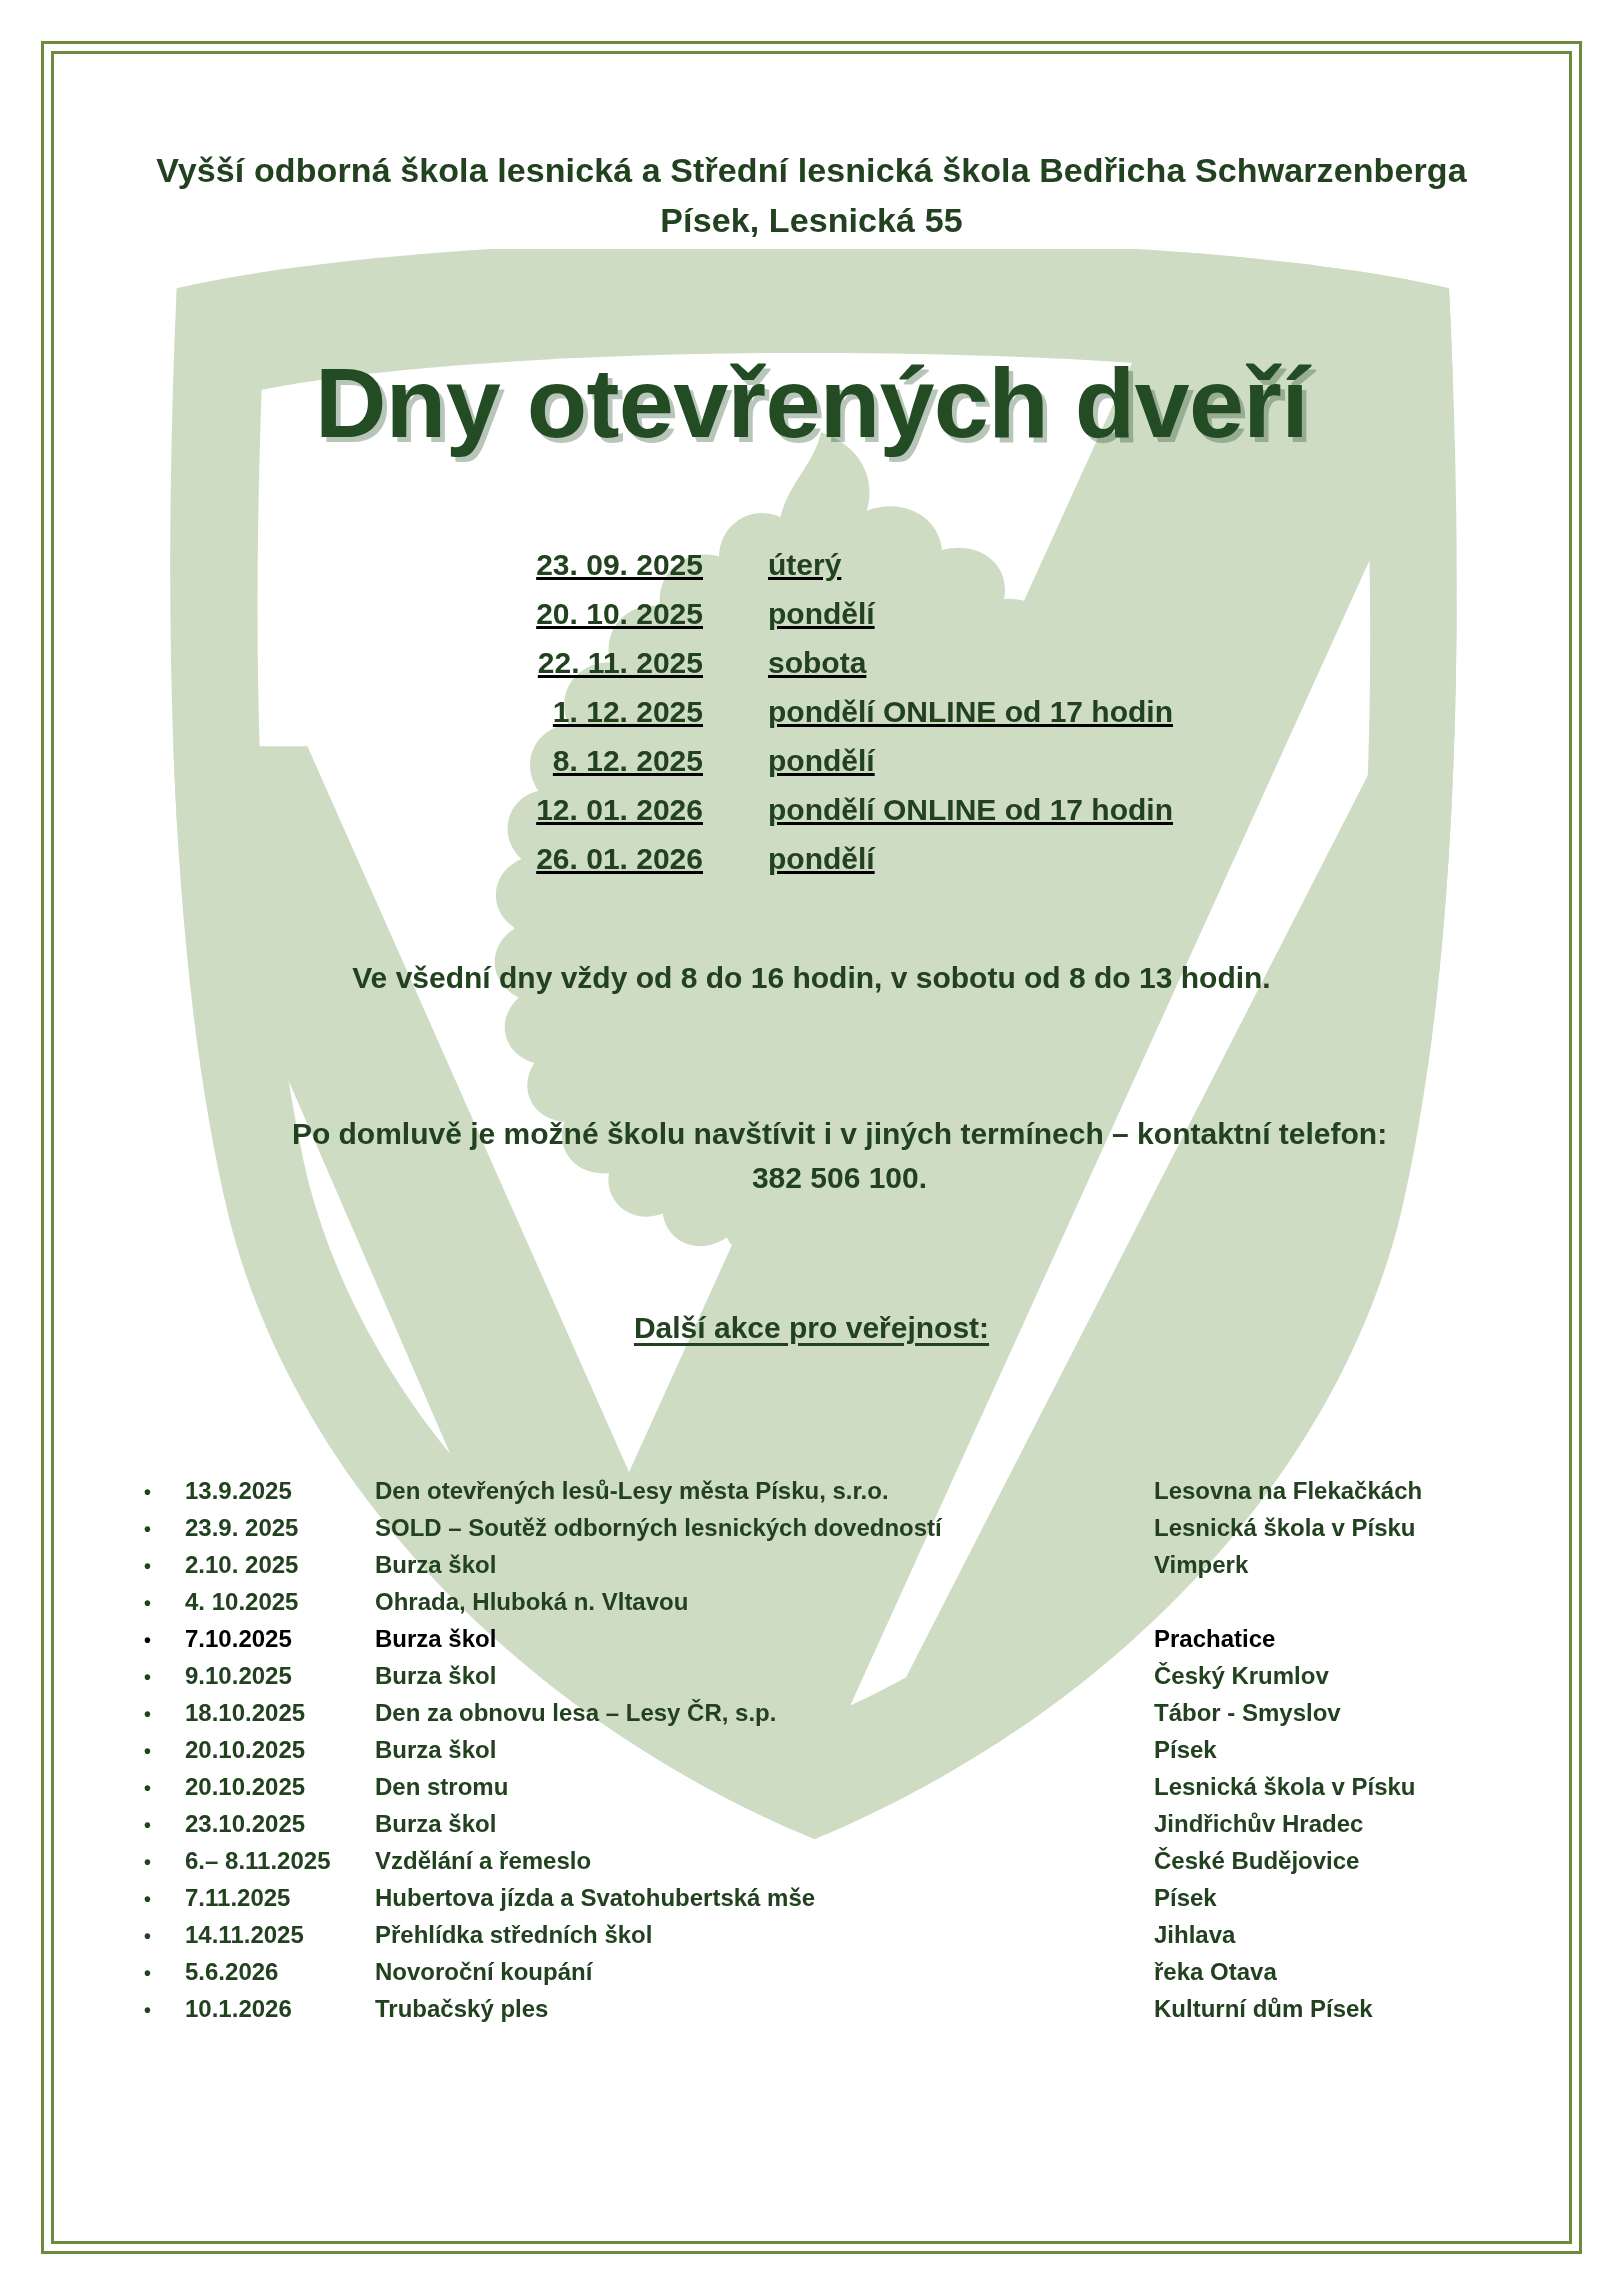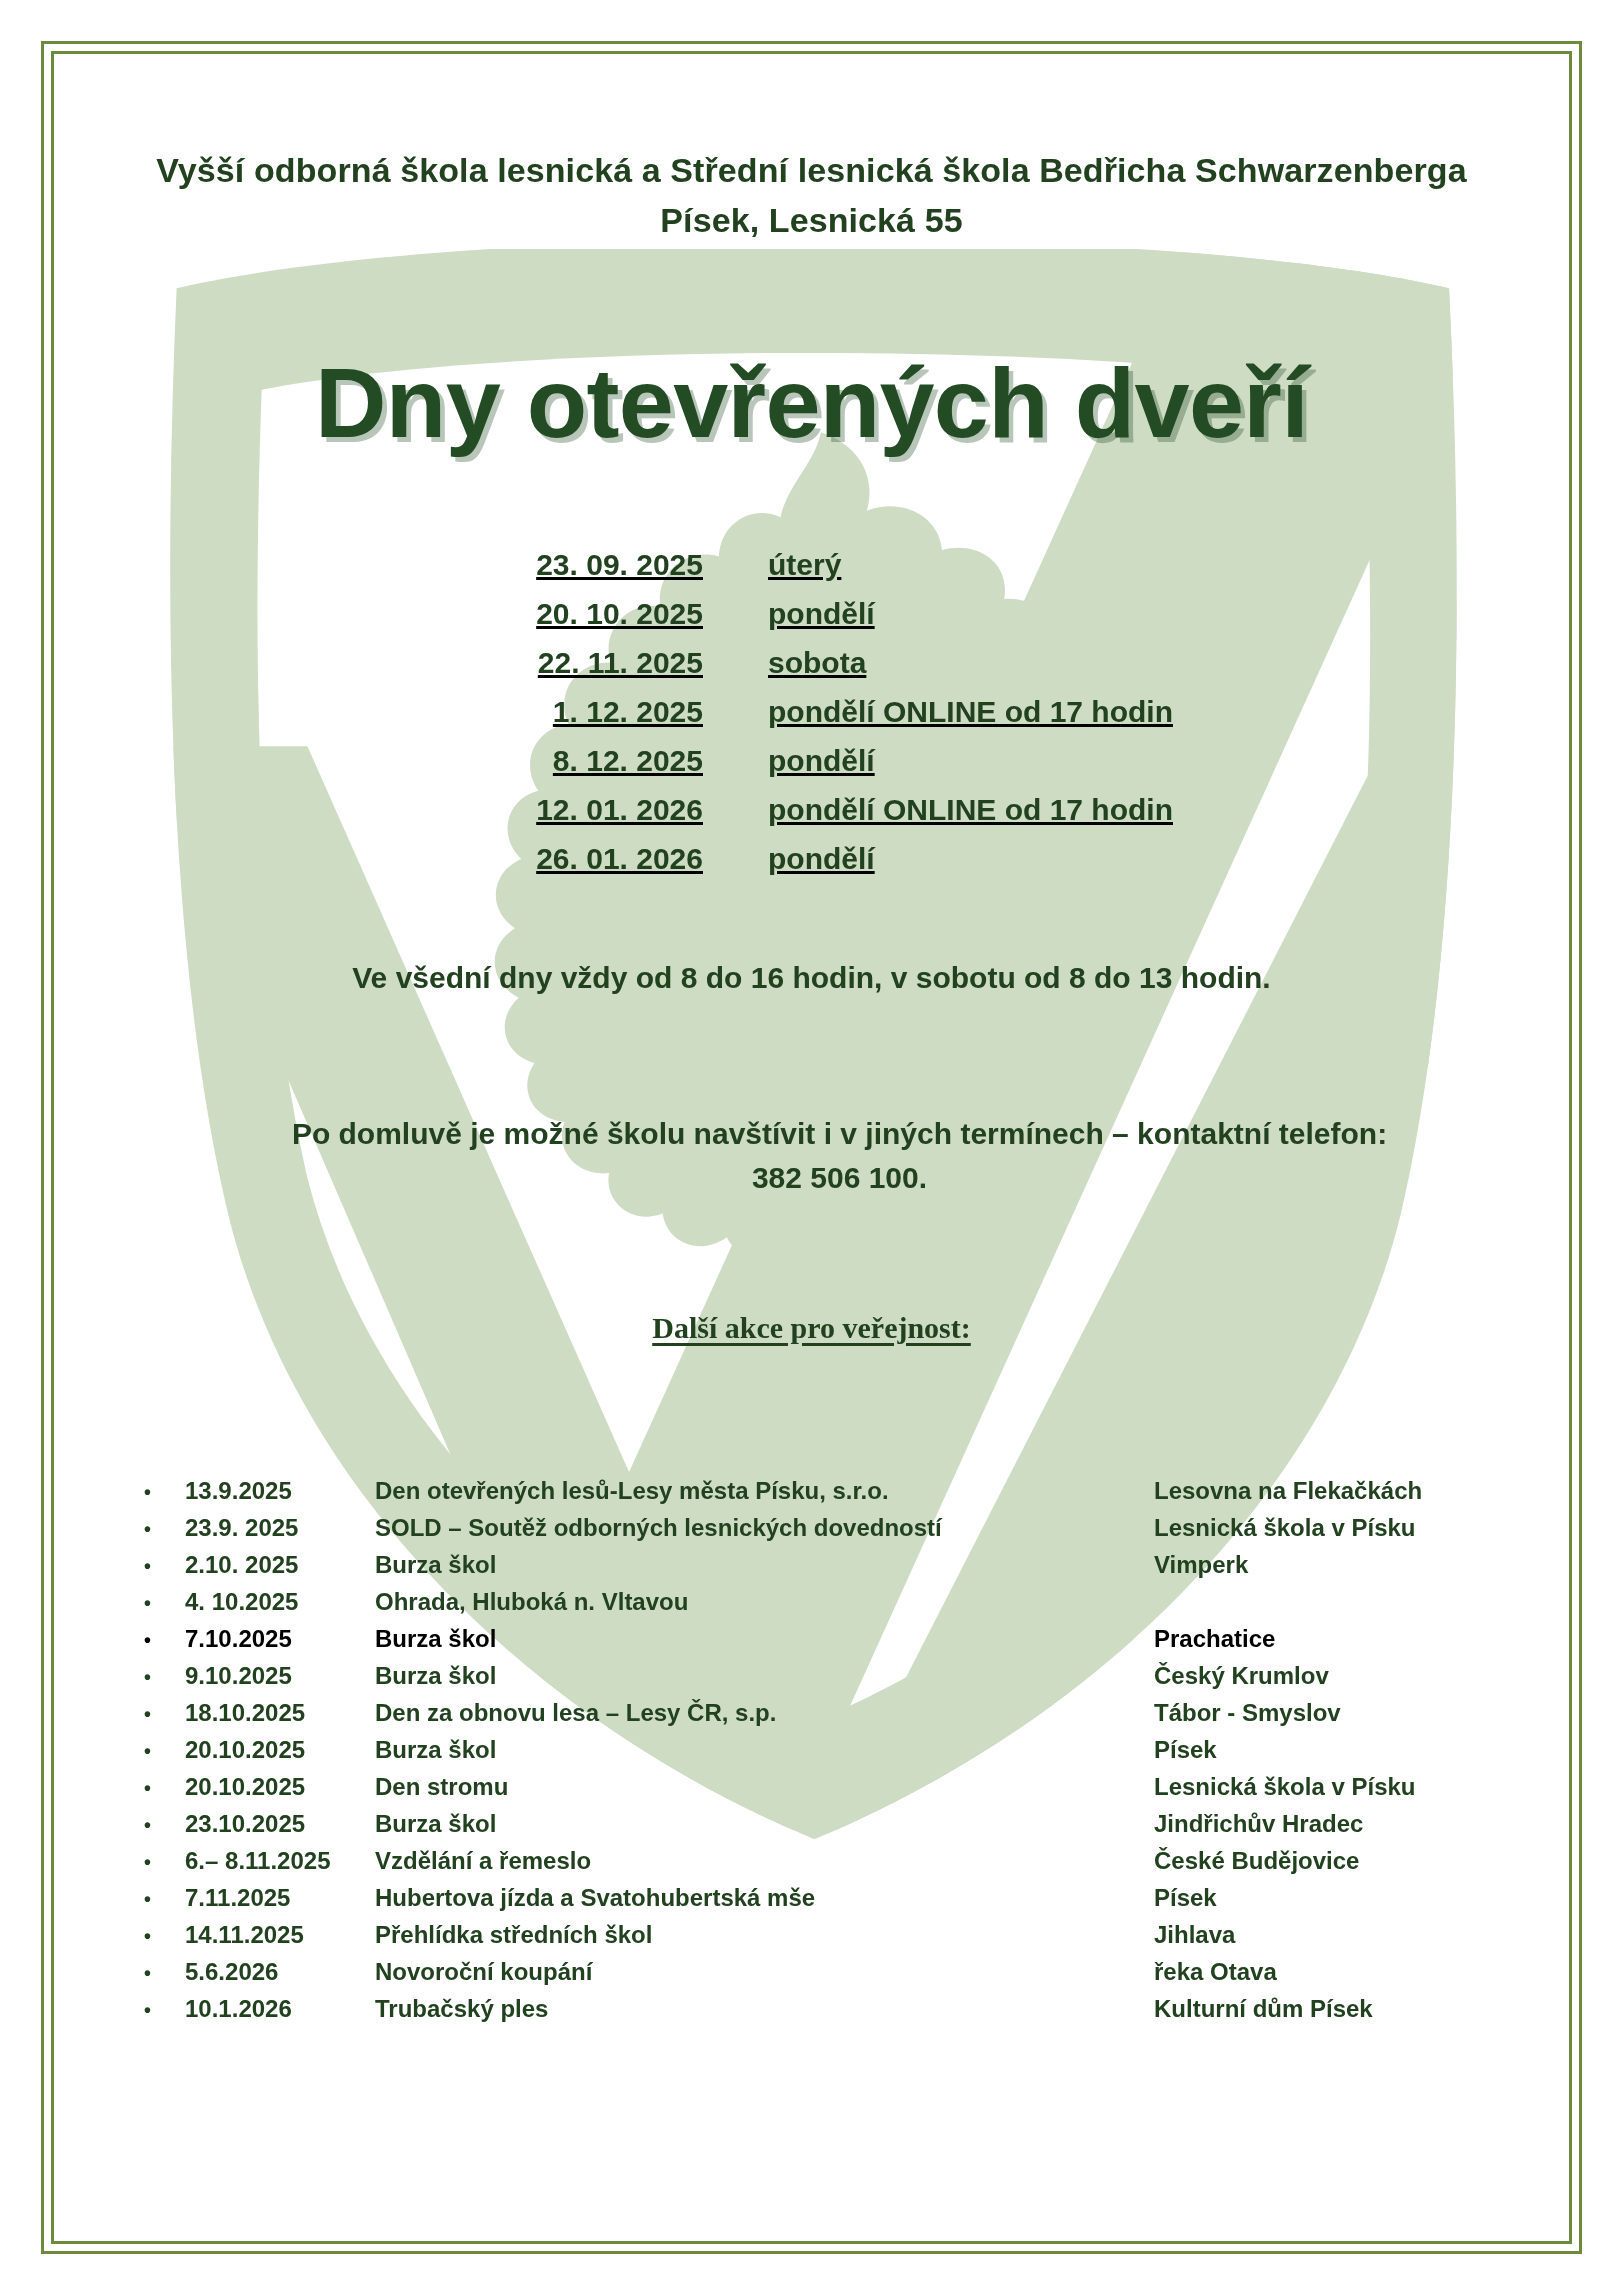--- a/index.html
+++ b/index.html
@@ -141,21 +141,20 @@
 
   .events-heading {
     position: absolute;
     left: 0;
     top: 1311px;
     width: 1623px;
     text-align: center;
     color: #21411F;
     font-size: 30px;
     font-weight: bold;
-    font-family: Liberation Serif, serif;
   }
   .events-heading span {
     text-decoration: underline;
     text-underline-offset: 4.6px;
     text-decoration-thickness: 2.6px;
   }
 
   
   .events {
     position: absolute;

